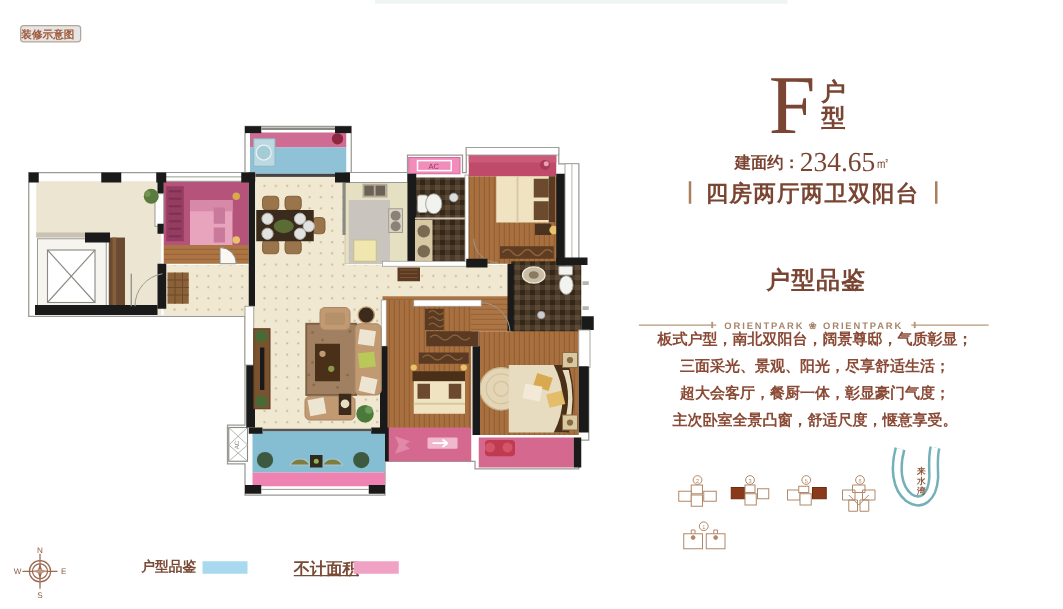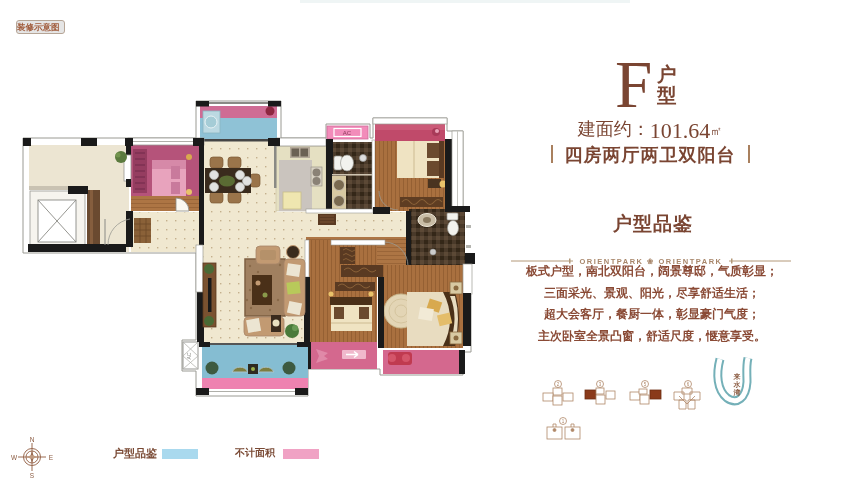--- a/index.html
+++ b/index.html
@@ -12,21 +12,21 @@
 
 <div class="abs" style="left:300px;top:0;width:330px;height:3px;background:#eff5f5;"></div>
 
 <div class="abs" style="left:16px;top:20px;width:47px;height:12px;border:1px solid #b6a596;border-radius:3px;background:#e5e5e5;
   font-size:8.5px;font-weight:bold;color:#a05a3a;line-height:12px;letter-spacing:0px;font-family:'Liberation Serif',serif;">装修示意图</div>
 
 <div class="abs" style="left:615px;top:53px;width:40px;height:60px;font-family:'Liberation Serif',serif;font-size:67px;color:#7a4532;line-height:62px;">F</div>
 <div class="abs" style="left:657px;top:65px;width:26px;font-size:19.5px;font-weight:bold;color:#7a4532;line-height:20.5px;font-family:'Liberation Serif',serif;">户<br>型</div>
 
 <div class="abs" style="left:450px;top:117px;width:400px;text-align:center;color:#7a4532;font-family:'Liberation Serif',serif;white-space:nowrap;">
-  <span style="font-size:18px;font-weight:normal;vertical-align:2.5px;">建面约：</span><span style="font-size:22px;">101.64</span><span style="font-size:12px;vertical-align:3px;">㎡</span>
+  <span style="font-size:13px;font-weight:bold;vertical-align:2.5px;">建面约：</span><span style="font-size:22px;">234.65</span><span style="font-size:12px;vertical-align:3px;">㎡</span>
 </div>
 
 <div class="abs" style="left:551px;top:145px;width:1.5px;height:18px;background:#a9805e;"></div>
 <div class="abs" style="left:748px;top:145px;width:1.5px;height:18px;background:#a9805e;"></div>
 <div class="abs" style="left:450px;top:143px;width:400px;text-align:center;color:#7a4532;font-size:18px;font-weight:bold;letter-spacing:1px;font-family:Liberation Mono, monospace;">四房两厅两卫双阳台</div>
 
 <div class="abs" style="left:453px;top:211px;width:400px;text-align:center;color:#7a4532;font-size:19px;font-weight:bold;letter-spacing:1px;font-family:'Liberation Serif',serif;">户型品鉴</div>
 
 <div class="abs" style="left:511px;top:253px;width:280px;height:12px;">
   <svg width="280" height="12" viewBox="0 0 280 12">
@@ -40,21 +40,21 @@
 
 <div class="abs brown" style="left:450px;top:261px;width:404px;text-align:center;font-size:12px;font-weight:bold;line-height:21.6px;letter-spacing:0px;font-family:'Liberation Serif',serif;">
 板式户型，南北双阳台，阔景尊邸，气质彰显；<br>
 三面采光、景观、阳光，尽享舒适生活；<br>
 超大会客厅，餐厨一体，彰显豪门气度；<br>
 主次卧室全景凸窗，舒适尺度，惬意享受。
 </div>
 
 <div class="abs" style="left:113px;top:446px;font-size:11px;font-weight:bold;color:#7a4a35;letter-spacing:0px;font-family:'Liberation Serif',serif;">户型品鉴</div>
 <div class="abs" style="left:162px;top:449px;width:36px;height:9.5px;background:#a9d9ee;"></div>
-<div class="abs" style="left:235px;top:446px;font-size:10px;font-weight:bold;color:#7a4a35;letter-spacing:0px;font-family:'Liberation Serif',serif;">不计面积</div>
+<div class="abs" style="left:235px;top:446px;font-size:13px;font-weight:bold;color:#7a4a35;letter-spacing:0px;font-family:'Liberation Serif',serif;text-decoration:underline;">不计面积</div>
 <div class="abs" style="left:283px;top:449px;width:36px;height:9.5px;background:#f0a2c4;"></div>
 
 <div class="abs" style="left:530px;top:352px;width:240px;height:110px;">
 <svg width="240" height="110" viewBox="0 0 240 110">
   <g stroke="#b08868" stroke-width="0.8" fill="#fff">
 
     <circle cx="28" cy="32" r="3.5"></circle>
     <rect x="23" y="36" width="9" height="7"></rect>
     <rect x="13" y="41" width="10" height="8"></rect>
     <rect x="23" y="44" width="9" height="9"></rect>

